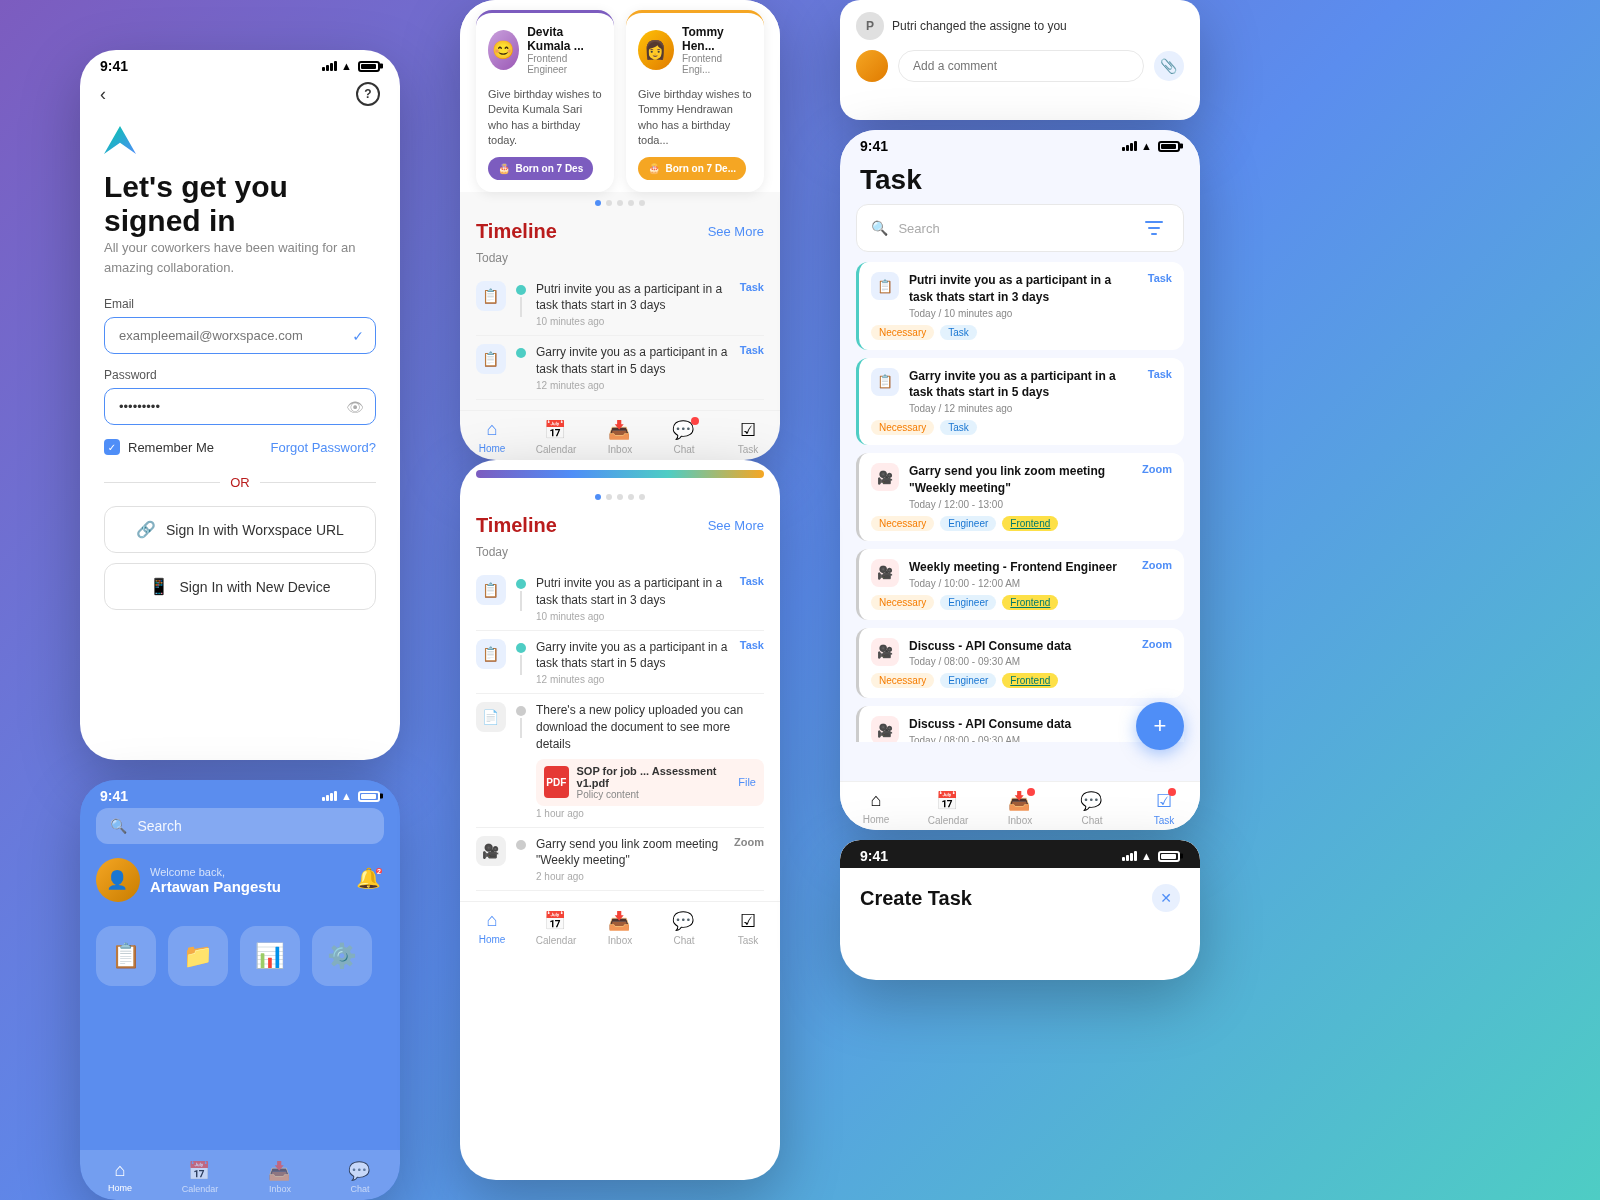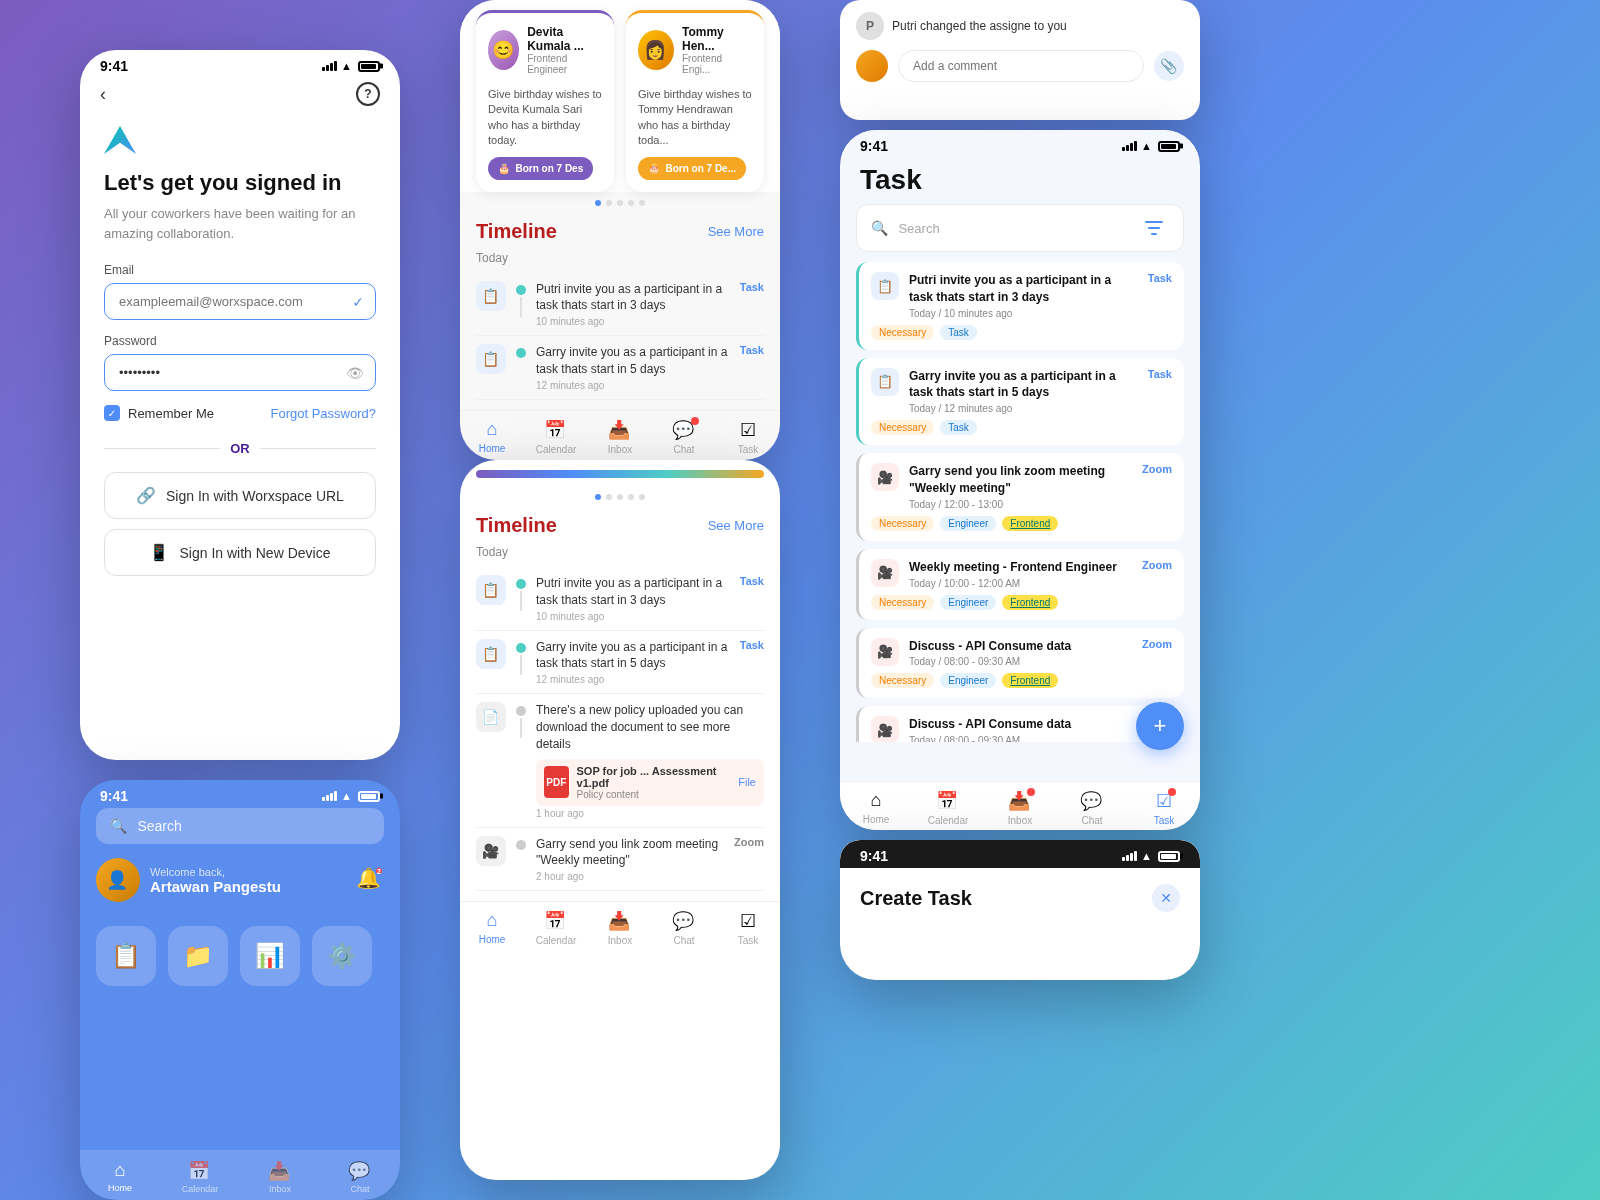--- a/index.html
+++ b/index.html
@@ -91,21 +91,21 @@
     .signin-body { padding: 12px 24px 20px; }
     .brand-logo {
       display: flex; align-items: center; gap: 6px;
       margin-bottom: 16px;
     }
     .brand-logo-icon {
       width: 32px; height: 28px;
       background: linear-gradient(135deg, #00c9a7, #4f8ef7);
       clip-path: polygon(0 100%, 50% 0, 100% 100%, 50% 60%);
     }
-    .signin-title { font-size: 22px; font-weight: 700; color: #111; margin-bottom: 8px; }
+    .signin-title { font-size: 30px; font-weight: 700; color: #111; }
     .signin-subtitle { font-size: 13px; color: #888; line-height: 1.5; margin-bottom: 20px; }
     .field-label { font-size: 12px; color: #555; margin-bottom: 6px; }
     .field-input {
       width: 100%;
       border: 1.5px solid #4f8ef7;
       border-radius: 10px;
       padding: 10px 36px 10px 14px;
       font-size: 13px;
       color: #333;
       outline: none;
@@ -146,21 +146,21 @@
       font-size: 15px;
       font-weight: 600;
       cursor: pointer;
       margin-bottom: 18px;
     }
     .or-divider {
       display: flex; align-items: center; gap: 10px;
       margin-bottom: 16px;
     }
     .or-line { flex: 1; height: 1px; background: #e0e0e0; }
-    .or-text { font-size: 13px; color: #4c1d95; font-weight: bold; }
+    .or-text { font-size: 13px; color: #b91c1c; }
     .alt-signin-btn {
       width: 100%;
       border: 1.5px solid #e0e0e0;
       border-radius: 12px;
       padding: 13px;
       font-size: 14px;
       color: #333;
       background: white;
       cursor: pointer;
       display: flex; align-items: center; justify-content: center; gap: 10px;

